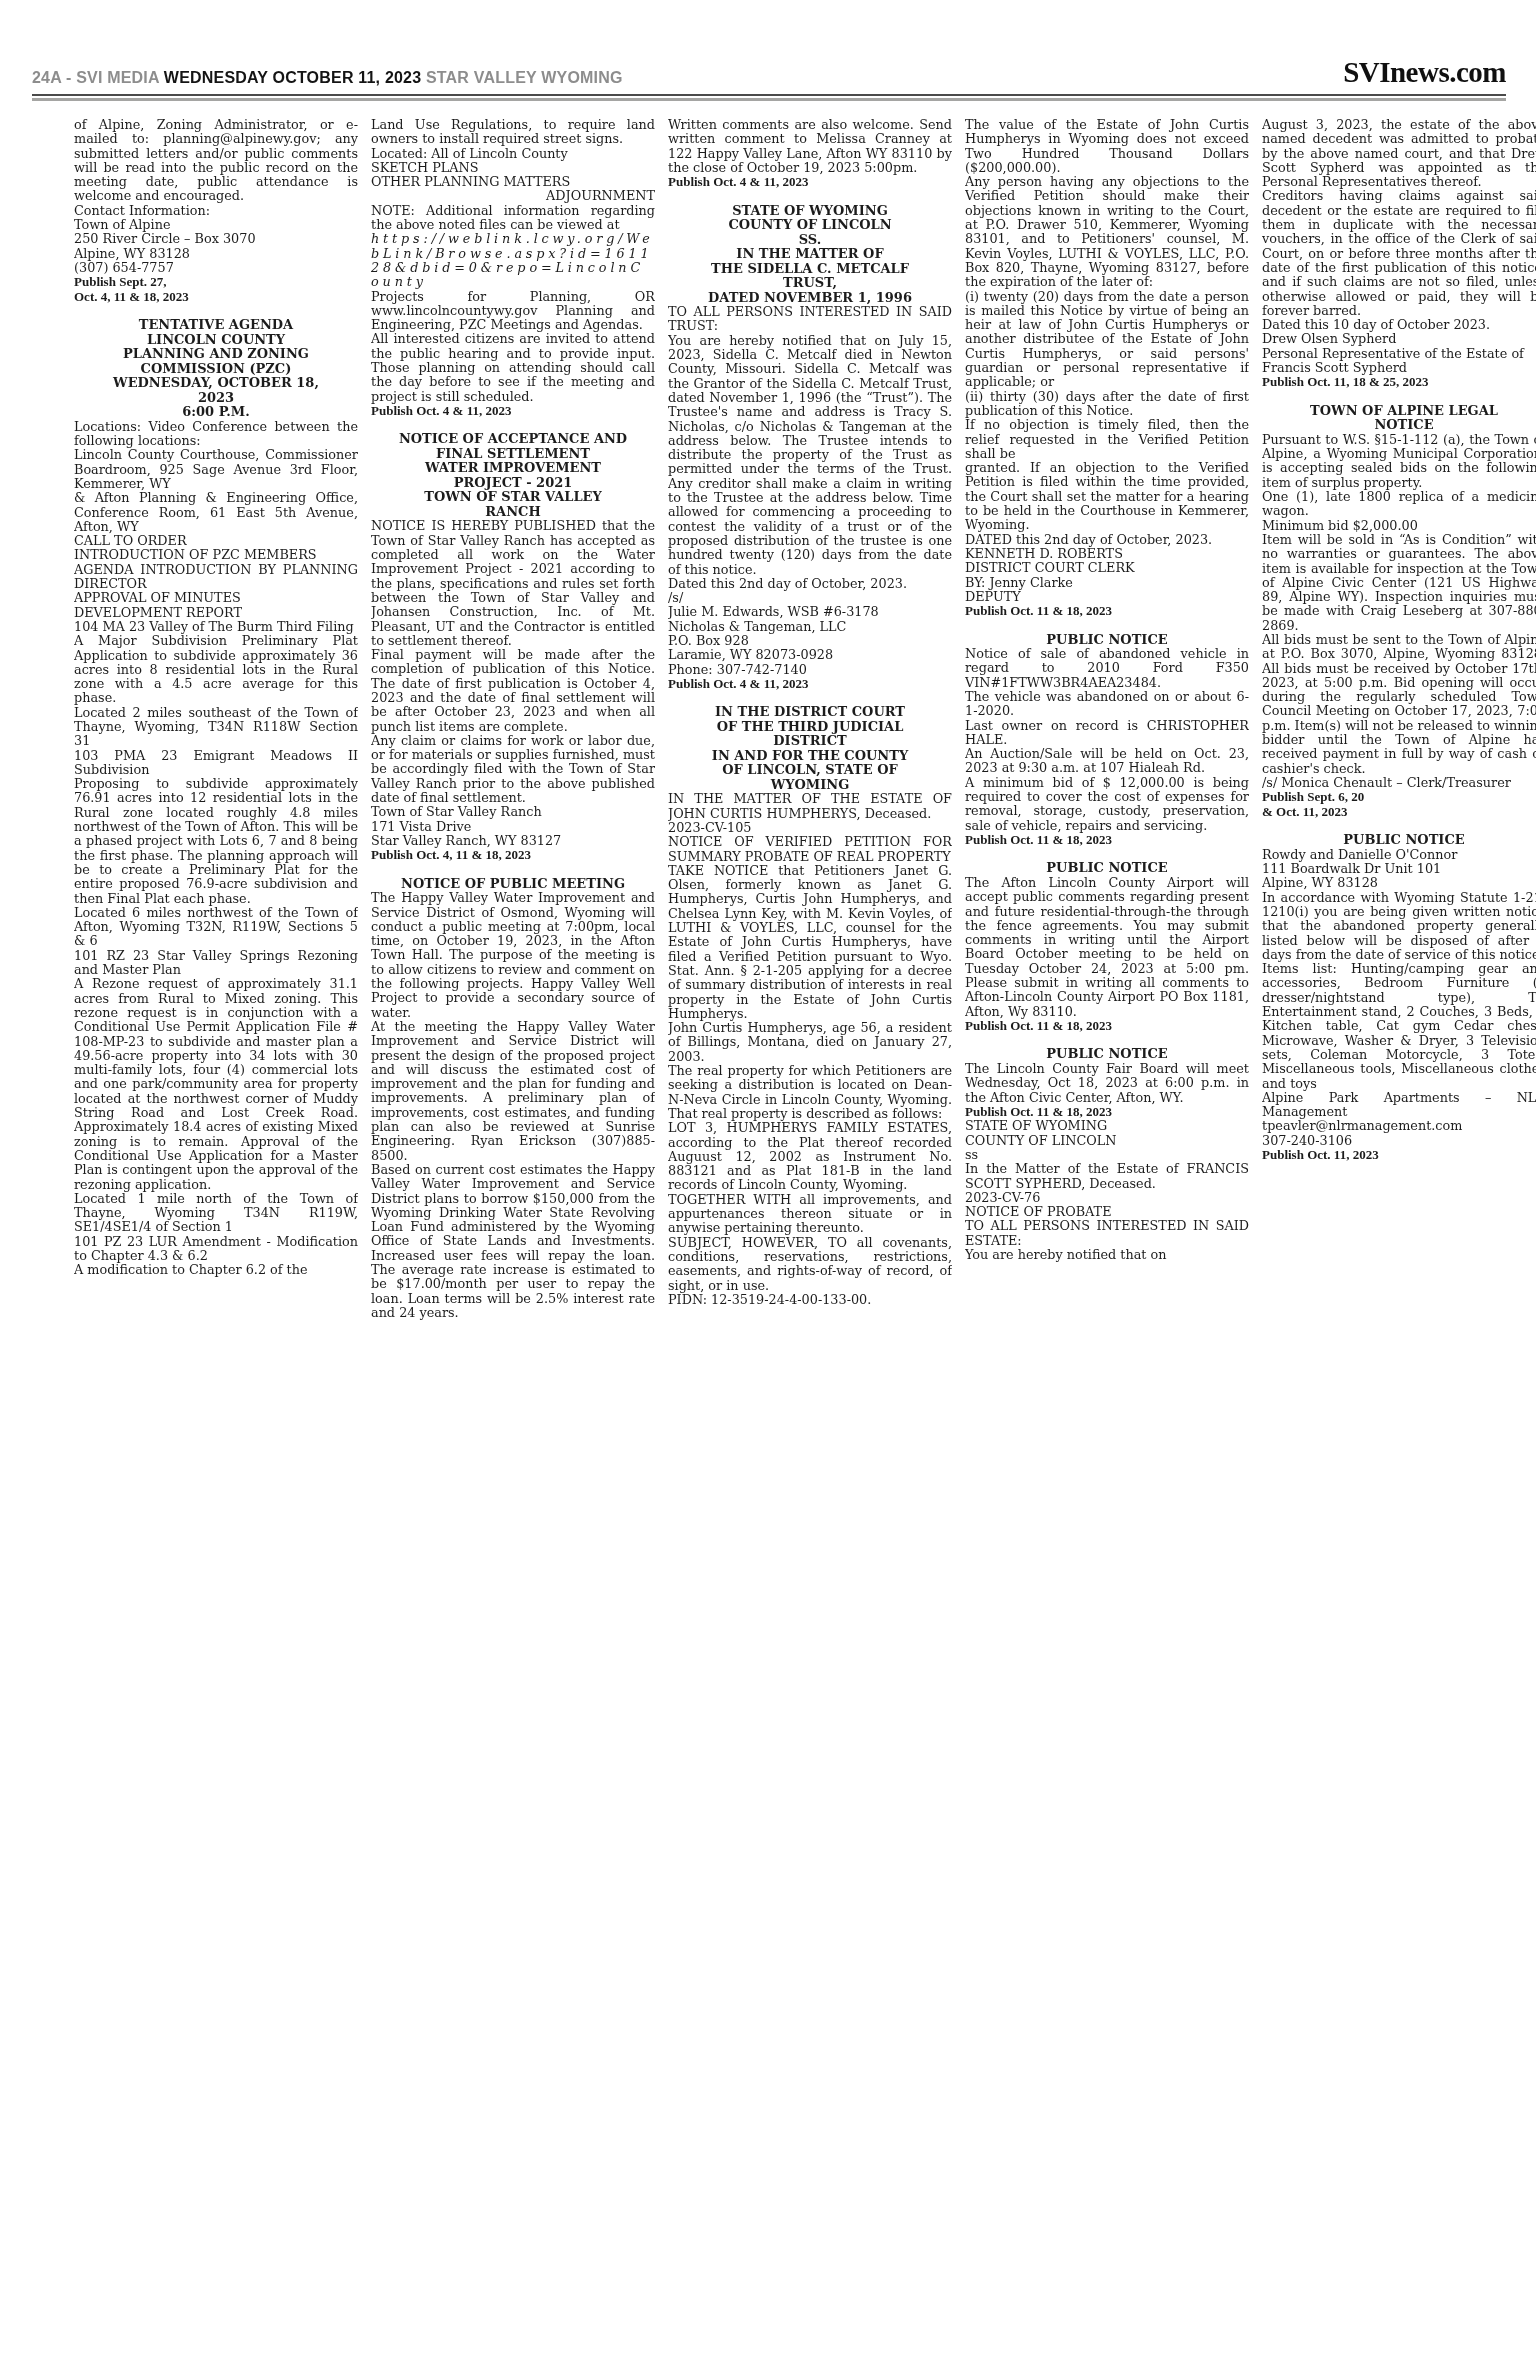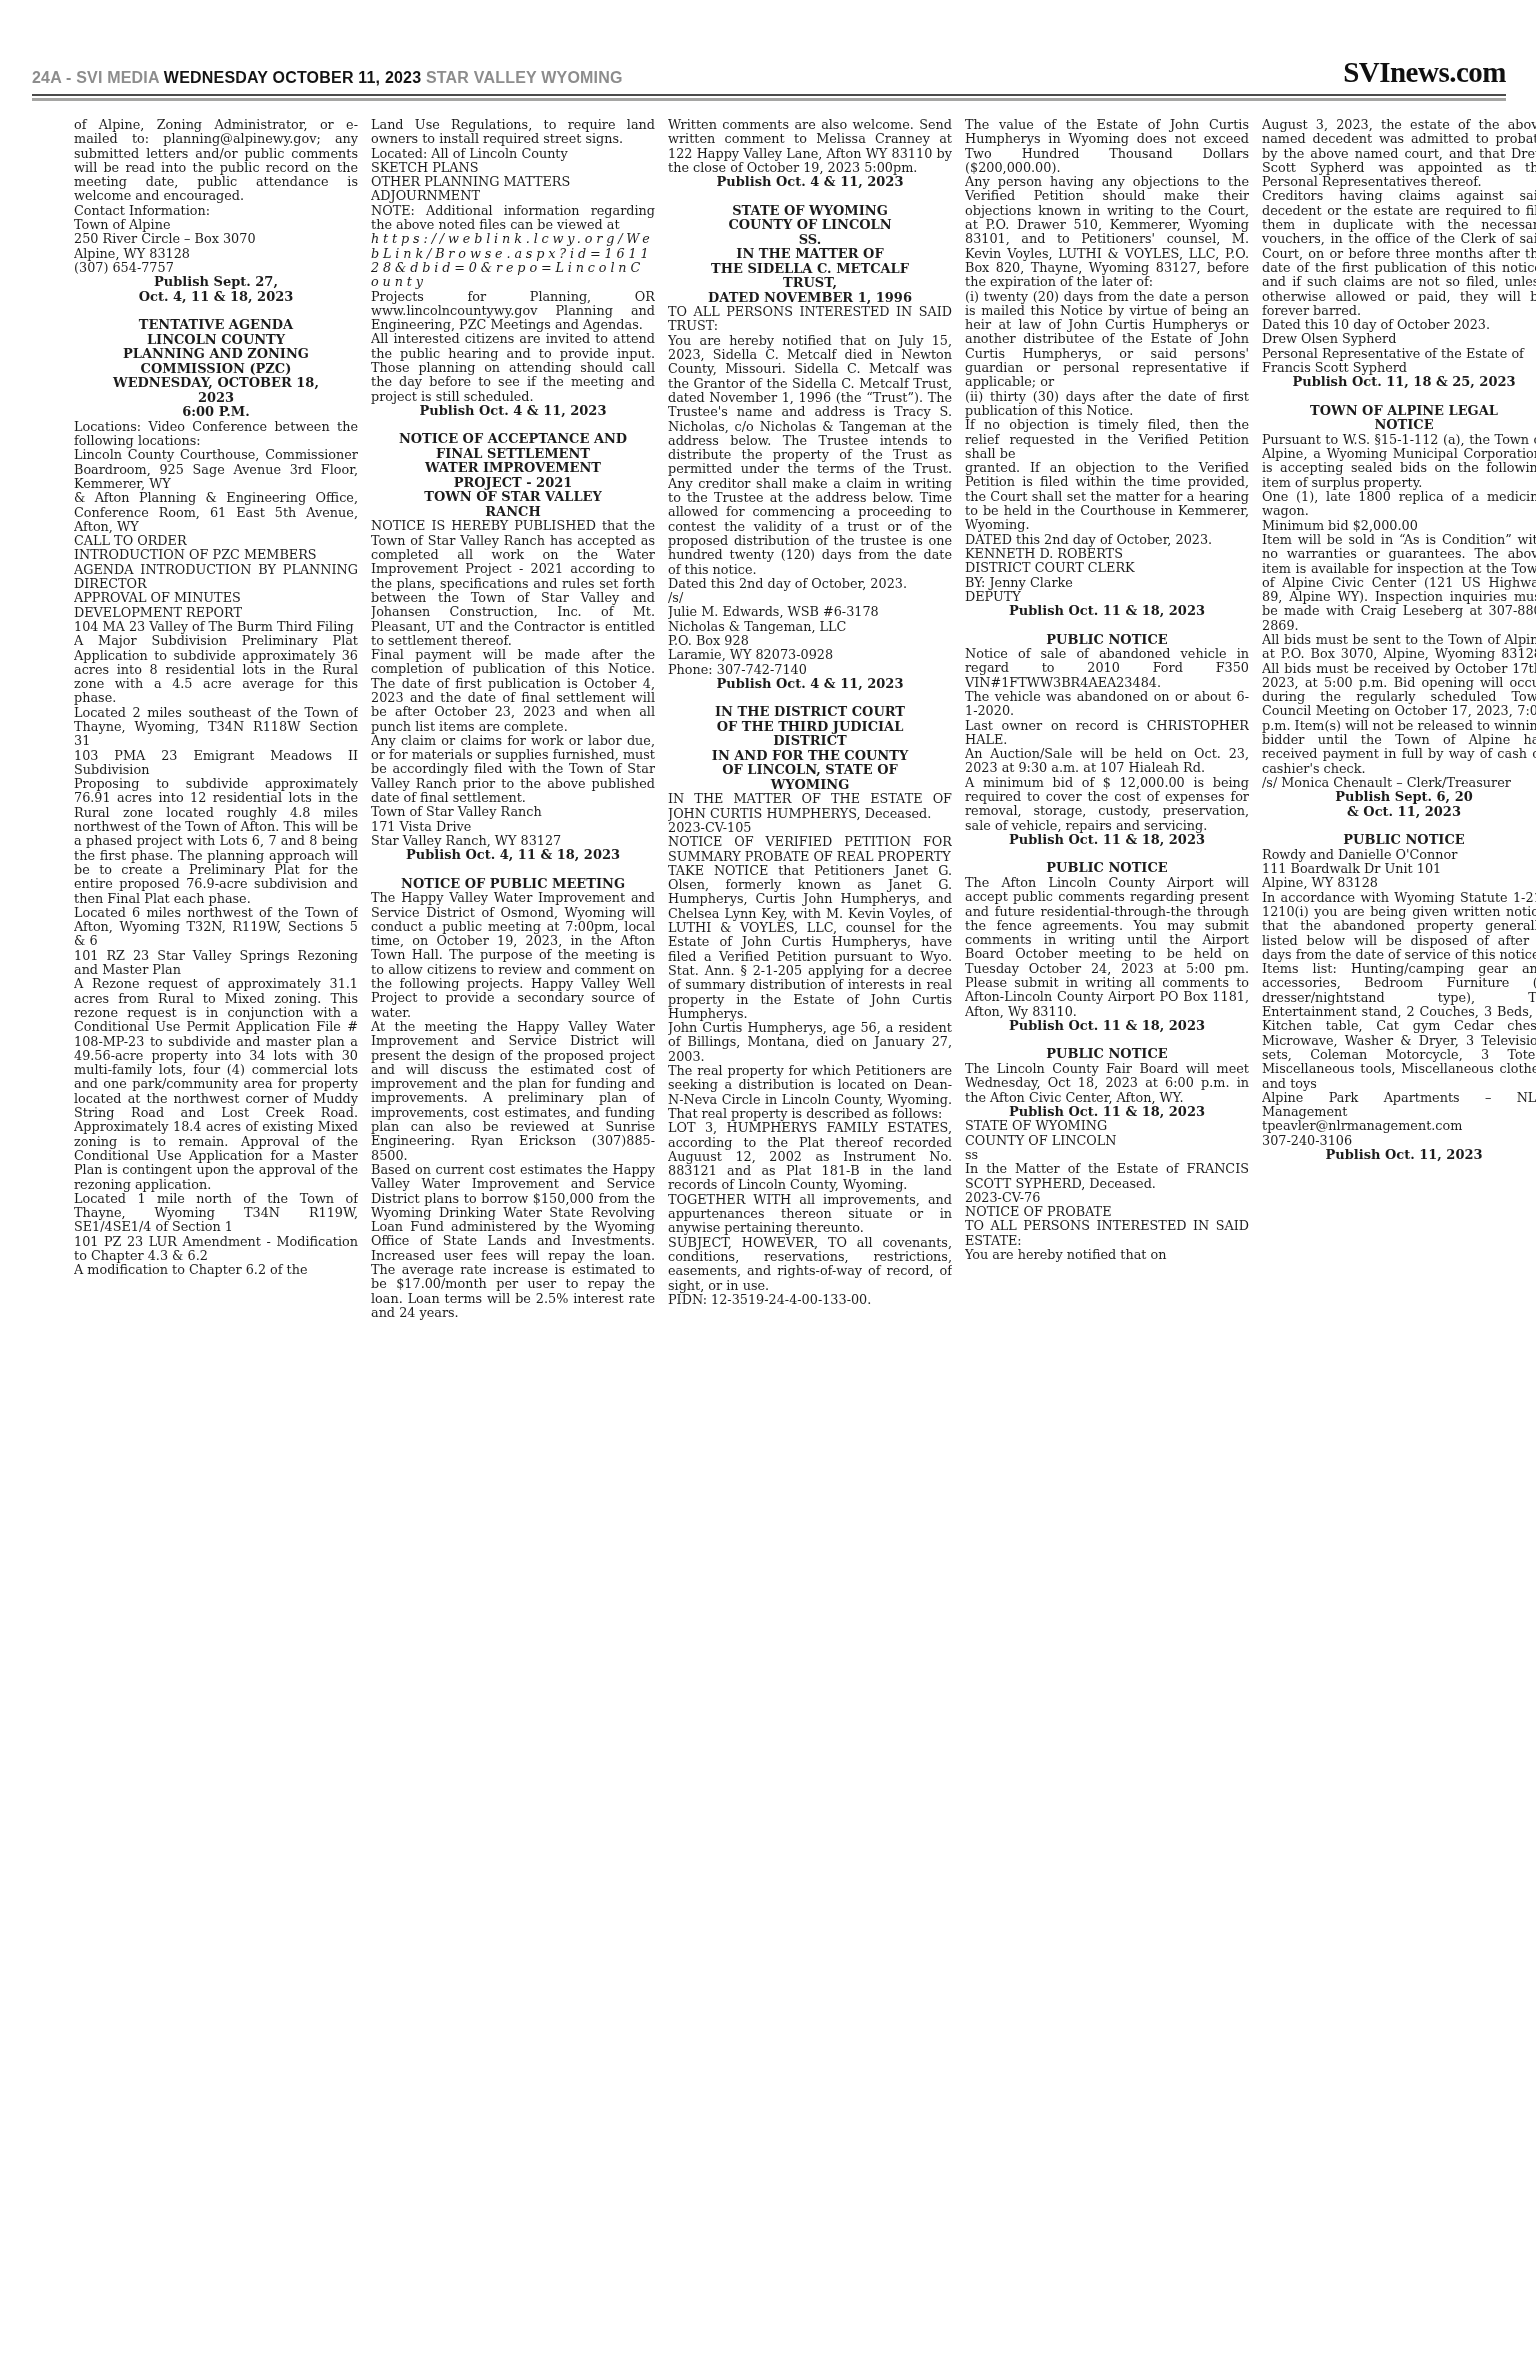--- a/index.html
+++ b/index.html
@@ -25,24 +25,24 @@
   }
   .col { width:284px; height:2245px; overflow:hidden; }
   .para {
     margin:0; text-align:justify;
     font-size:12.8px; line-height:14.3px;
   }
   .head {
     margin:14px 0 0 0; text-align:center; font-weight:bold;
     white-space:pre-line; font-size:13px; line-height:14.5px;
   }
-  .centerline { margin:0; text-align:left; font-size:12.8px; line-height:14.3px; }
+  .centerline { margin:0; text-align:right; font-size:12.8px; line-height:14.3px; }
   .publish {
-    margin:0; text-align:center; font-weight:bold;
-    white-space:pre-line; font-size:13px; line-height:14.5px;
+    margin:0; text-align:left; font-weight:bold;
+    white-space:pre-line; font-size:13px; line-height:14.5px;font-family:Liberation Serif, serif;
   }
   .url { letter-spacing:0.30em; word-break:break-all;font-style:italic; }
 </style>
 </head>
 <body>
 
 <div class="page">
   <div class="header">
     <div class="header-left">
       <span class="hl-gray">24A - SVI MEDIA</span>

